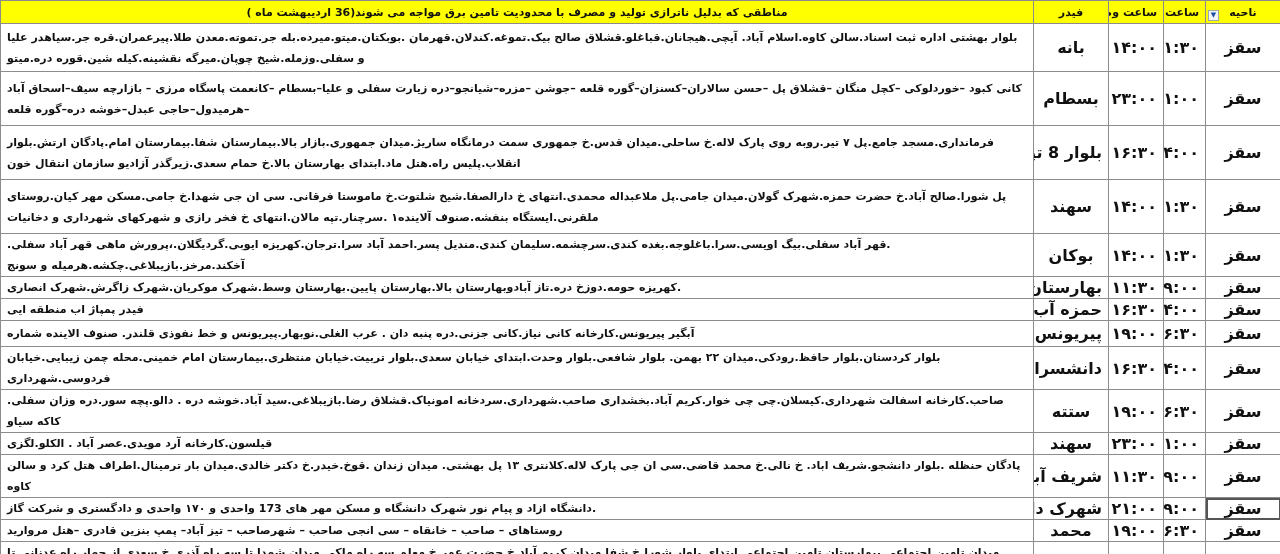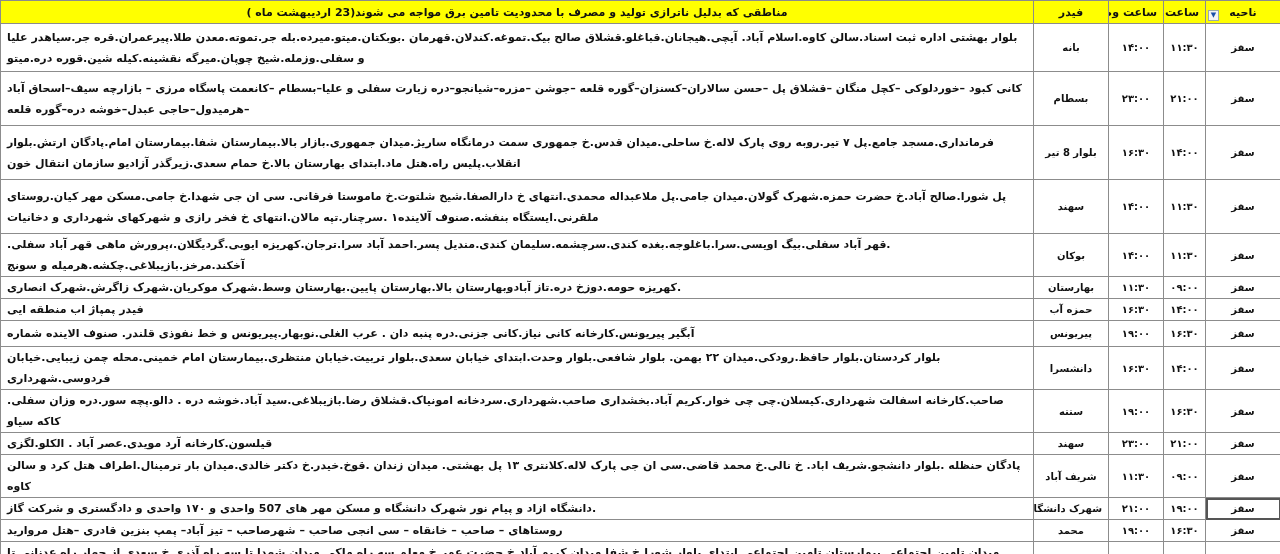--- a/index.html
+++ b/index.html
@@ -24,21 +24,21 @@
     text-align:center;
     white-space:nowrap;
     position:relative;
   }
   table.sheet th.desc-head { text-align:center; font-size:11px; }
   .filter-btn {
     position:absolute; left:2px; bottom:2px;
     width:9px; height:9px; border:1px solid #9aa; background:#f4f4f4;
     font-size:7px; line-height:9px; text-align:center; color:#1a50a8;
   }
-  td.c-region, td.c-time, td.c-feeder { text-align:center; font-size:10px; white-space:nowrap; }
+  td.c-region, td.c-time, td.c-feeder { text-align:center; font-size:16px; white-space:nowrap; }
   td.c-desc { text-align:left; font-size:11px; line-height:21px; padding-right:10px; }
   td.c-region.selected { outline:2px solid #555; outline-offset:-2px; }
   col.w-region { width:75px; }
   col.w-cut { width:42px; }
   col.w-con { width:55px; }
   col.w-feeder { width:75px; }
   col.w-desc { width:1033px; }
 </style>
 </head>
 <body>
@@ -53,21 +53,21 @@
   </colgroup>
   <thead>
     <tr>
       <th>
         <span>ناحیه</span>
         <span class="filter-btn">▼</span>
       </th>
       <th>ساعت قطع</th>
       <th>ساعت وصل</th>
       <th>فیدر</th>
-      <th class="desc-head">مناطقی که بدلیل ناترازی تولید و مصرف با محدودیت تامین برق مواجه می شوند(23 اردیبهشت ماه )</th>
+      <th class="desc-head">مناطقی که بدلیل ناترازی تولید و مصرف با محدودیت تامین برق مواجه می شوند(36 اردیبهشت ماه )</th>
     </tr>
   </thead>
   <tbody id="rows-body">
   <tr style="height: 48px;">
     <td class="c-region">سقز</td>
     <td class="c-time">۱۱:۳۰</td>
     <td class="c-time">۱۴:۰۰</td>
     <td class="c-feeder">بانه</td>
     <td class="c-desc">بلوار بهشتی اداره ثبت اسناد.سالن کاوه.اسلام آباد. آیچی.هیجانان.قباغلو.قشلاق صالح بیک.تموغه.کندلان.قهرمان .بوبکتان.میتو.میرده.بله جر.تموته.معدن طلا.پیرعمران.قره جر.سیاهدر علیا و سفلی.وزمله.شیخ چوپان.میرگه نقشینه.کیله شین.قوره دره.میتو</td>
   </tr>
@@ -146,21 +146,21 @@
     <td class="c-time">۰۹:۰۰</td>
     <td class="c-time">۱۱:۳۰</td>
     <td class="c-feeder">شریف آباد</td>
     <td class="c-desc">پادگان حنظله .بلوار دانشجو.شریف اباد. خ نالی.خ محمد قاضی.سی ان جی پارک لاله.کلانتری ۱۳ پل بهشتی. میدان زندان .قوخ.خیدر.خ دکتر خالدی.میدان بار ترمینال.اطراف هتل کرد و سالن کاوه</td>
   </tr>
       <tr style="height: 20px;">
     <td class="c-region selected">سقز</td>
     <td class="c-time">۱۹:۰۰</td>
     <td class="c-time">۲۱:۰۰</td>
     <td class="c-feeder">شهرک دانشگاه</td>
-    <td class="c-desc">.دانشگاه ازاد و پیام نور شهرک دانشگاه و مسکن مهر های 507 واحدی و ۱۷۰ واحدی و دادگستری و شرکت گاز</td>
+    <td class="c-desc">.دانشگاه ازاد و پیام نور شهرک دانشگاه و مسکن مهر های 173 واحدی و ۱۷۰ واحدی و دادگستری و شرکت گاز</td>
   </tr>
       <tr style="height: 20px;">
     <td class="c-region">سقز</td>
     <td class="c-time">۱۶:۳۰</td>
     <td class="c-time">۱۹:۰۰</td>
     <td class="c-feeder">محمد</td>
     <td class="c-desc">روستاهای – صاحب – خانقاه – سی انجی صاحب – شهرصاحب – تیز آباد– پمپ بنزین قادری –هتل مروارید</td>
   </tr>
       <tr style="height: 22px;">
     <td class="c-region">سقز</td>

